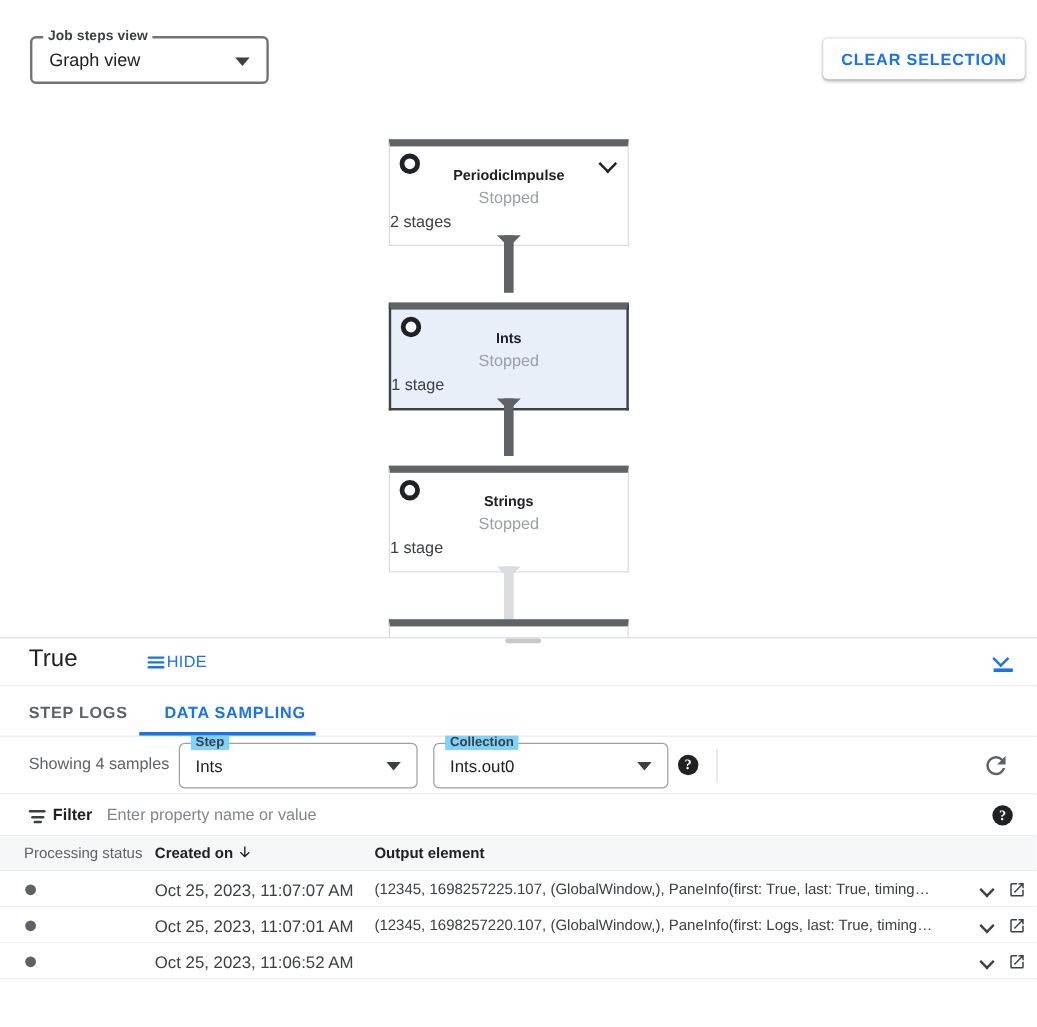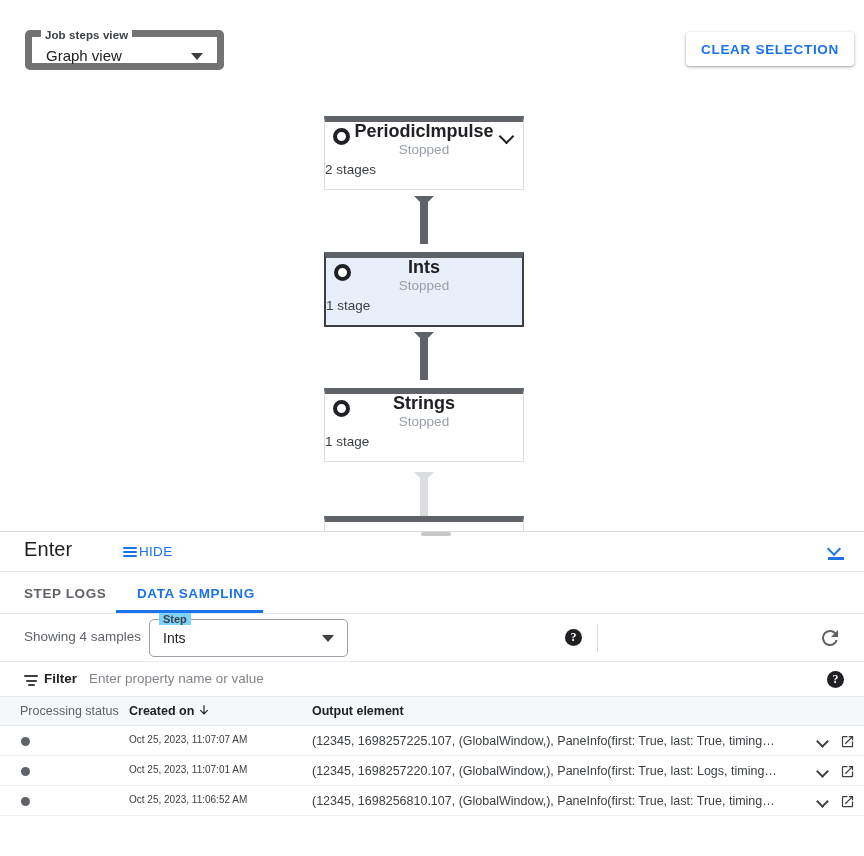--- a/index.html
+++ b/index.html
@@ -15,21 +15,21 @@
 
   
   .graph-area {
     position: absolute; left: 0; top: 0; width: 864px; height: 532px;
     background: #ffffff; overflow: hidden;
   }
   .toolbar { position: absolute; left: 0; top: 0; width: 864px; height: 88px; }
 
   .select-field {
     position: absolute; left: 25px; top: 30px; width: 199px; height: 40px;
-    border: 7px solid #737373; border-radius: 5px; background: #fff;
+    border: 2px solid #737373; border-radius: 5px; background: #fff;
   }
   .select-field .legend {
     position: absolute; left: 9px; top: -8px; height: 12px;
     background: #fff; padding: 0 4px;
     font-size: 11.5px; font-weight: bold; color: #3c4043; line-height: 12px;
     letter-spacing: .1px;
   }
   .select-field .value {
     position: absolute; left: 14px; top: 10px;
     font-size: 15px; color: #202124;
@@ -63,22 +63,22 @@
     background: #e8eff9;
     border: 2px solid #3c4043;
     border-top: 6px solid #5f6368;
   }
   .node .stop-icon {
     position: absolute; left: 8px; top: 6px;
     width: 17px; height: 17px; border-radius: 50%;
     border: 4.5px solid #202124; background: #fff;
   }
   .node .title {
-    text-align: center; font-size: 18px; font-weight: bold;
-    color: #202124; padding-top: 0; line-height: 18px;
+    text-align: center; font-size: 12px; font-weight: bold;
+    color: #202124; padding-top: 15px; line-height: 18px;
   }
   .node .status {
     text-align: center; font-size: 13.5px; color: #9aa0a6; line-height: 20px;
   }
   .node .stages {
     font-size: 13.5px; color: #3c4043; line-height: 20px;
     padding-bottom: 9px;
   }
   .node .chev {
     position: absolute; right: 11px; top: 9px;
@@ -232,21 +232,21 @@
   .row {
     position: relative; height: 30px; border-bottom: 1px solid #eceff1;
     background: #fff;
   }
   .dot {
     position: absolute; left: 21px; top: 11px;
     width: 9px; height: 9px; border-radius: 50%; background: #5f6368;
   }
   .cell-date {
     position: absolute; left: 129px; top: 8px;
-    font-size: 10px; color: #3c4043; white-space: nowrap;
+    font-size: 14px; color: #3c4043; white-space: nowrap;
   }
   .cell-out {
     position: absolute; left: 312px; top: 8px; width: 480px;
     font-size: 12.5px; color: #3c4043;
     white-space: nowrap; overflow: hidden; text-overflow: ellipsis;
   }
   .row-chev {
     position: absolute; right: 37px; top: 11px;
     width: 9px; height: 9px;
     border-right: 2px solid #3c4043; border-bottom: 2px solid #3c4043;
@@ -306,21 +306,21 @@
     <div class="arrow light" style="top:472px"></div>
 
     <div class="partial-node"></div>
   </div>
 
   <div class="logs-panel">
 
     <div class="resize-handle"></div>
 
     <div class="logs-header">
-      <div class="logs-title">Enter</div>
+      <div class="logs-title">True</div>
 
       <div class="hide-btn">
         <span class="hamburger">
             <i></i>
             <i></i>
             <i></i>
           </span>
         <span>HIDE</span>
       </div>
 
@@ -338,20 +338,25 @@
 
     <div class="controls">
       <div class="showing">Showing 4 samples</div>
 
       <div class="outlined" style="left:149px; width:199px">
         <span class="legend">Step</span>
         <span class="value">Ints</span>
         <span class="caret"></span>
       </div>
 
+      <div class="outlined" style="left:361px; width:196px">
+        <span class="legend">Collection</span>
+        <span class="value">Ints.out0</span>
+        <span class="caret"></span>
+      </div>
 
       <span class="help-icon" style="position:absolute; left:565px; top:15px;">?</span>
 
       <div class="divider-v" style="left:597px; top:10px; height:28px"></div>
 
       <div class="refresh-btn">
         <svg viewBox="0 0 24 24" width="24" height="24" aria-hidden="true">
           <path d="M17.65 6.35A7.95 7.95 0 0 0 12 4a8 8 0 1 0 7.73 10h-2.08A6 6 0 1 1 12 6c1.66 0 3.14.69 4.22 1.78L13 11h7V4l-2.35 2.35z" fill="#5f6368"></path>
         </svg>
       </div>
@@ -388,34 +393,33 @@
         <span class="row-open">
           <svg viewBox="0 0 24 24" width="15" height="15" aria-hidden="true">
             <path d="M19 19H5V5h7V3H5a2 2 0 0 0-2 2v14a2 2 0 0 0 2 2h14a2 2 0 0 0 2-2v-7h-2v7zM14 3v2h3.59l-9.83 9.83 1.41 1.41L19 6.41V10h2V3h-7z" fill="#3c4043"></path>
           </svg>
         </span>
       </div>
 
       <div class="row">
         <span class="dot"></span>
         <span class="cell-date">Oct 25, 2023, 11:07:01 AM</span>
-        <span class="cell-out">(12345, 1698257220.107, (GlobalWindow,), PaneInfo(first: True, last: Logs, timing…</span>
+        <span class="cell-out">(12345, 1698257220.107, (GlobalWindow,), PaneInfo(first: Logs, last: True, timing…</span>
         <span class="row-chev"></span>
         <span class="row-open">
           <svg viewBox="0 0 24 24" width="15" height="15" aria-hidden="true">
             <path d="M19 19H5V5h7V3H5a2 2 0 0 0-2 2v14a2 2 0 0 0 2 2h14a2 2 0 0 0 2-2v-7h-2v7zM14 3v2h3.59l-9.83 9.83 1.41 1.41L19 6.41V10h2V3h-7z" fill="#3c4043"></path>
           </svg>
         </span>
       </div>
 
 
       <div class="row">
         <span class="dot"></span>
         <span class="cell-date">Oct 25, 2023, 11:06:52 AM</span>
-        <span class="cell-out">(12345, 1698256810.107, (GlobalWindow,), PaneInfo(first: True, last: True, timing…</span>
         <span class="row-chev"></span>
         <span class="row-open">
           <svg viewBox="0 0 24 24" width="15" height="15" aria-hidden="true">
             <path d="M19 19H5V5h7V3H5a2 2 0 0 0-2 2v14a2 2 0 0 0 2 2h14a2 2 0 0 0 2-2v-7h-2v7zM14 3v2h3.59l-9.83 9.83 1.41 1.41L19 6.41V10h2V3h-7z" fill="#3c4043"></path>
           </svg>
         </span>
       </div>
     </div>
 
   </div>

